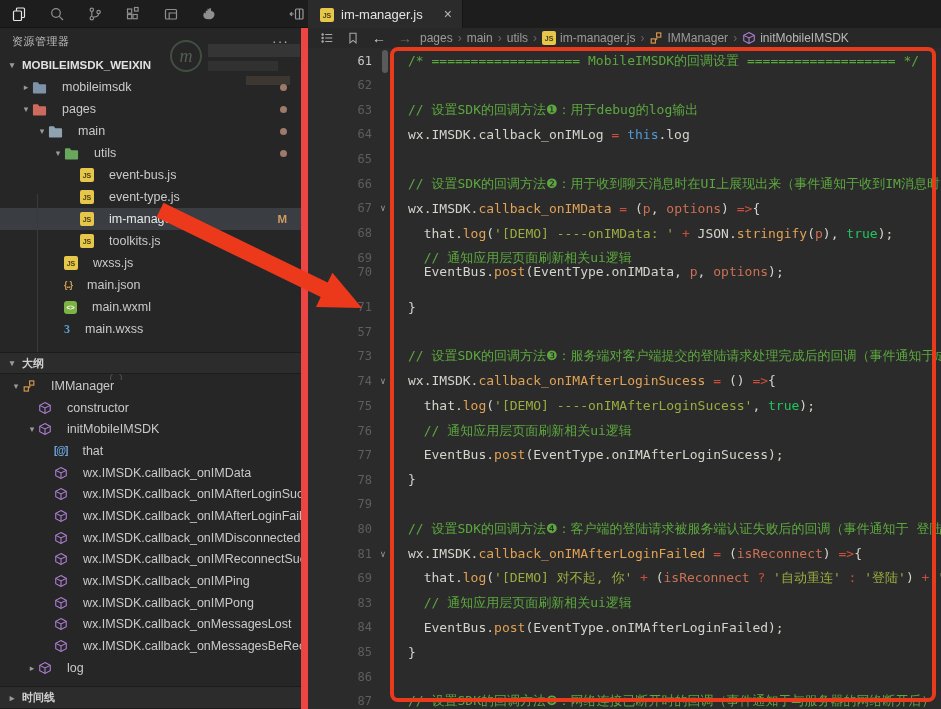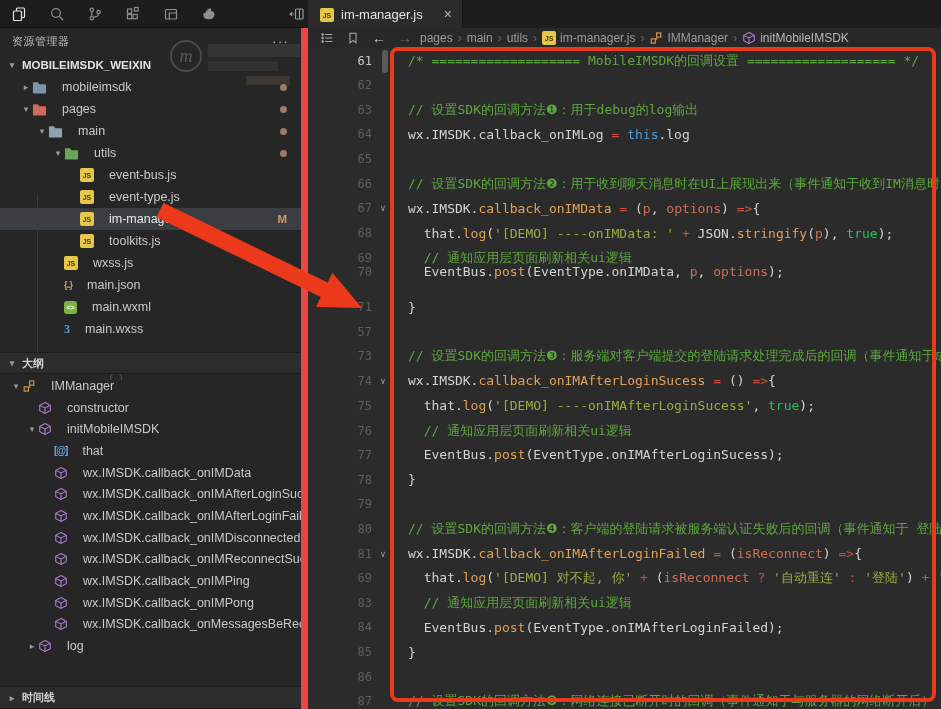--- a/index.html
+++ b/index.html
@@ -399,20 +399,31 @@
         </div>
         <div class="trow" style="height: 21.7px;">
           <span class="spacer" style="width:42px"></span>
           <span class="spacer" style="width:12px"></span>
           <span style="display:inline-flex">
             <svg class="ic" width="14" height="14" viewBox="0 0 16 16" fill="none" stroke="#b180d7" stroke-width="1.2">
               <path d="M8 1.8 14 5v6L8 14.2 2 11V5z"></path>
               <path d="M2 5l6 3 6-3M8 8v6.2"></path>
             </svg>
           </span>
+          <span class="lbl">wx.IMSDK.callback_onMessagesLost</span>
+        </div>
+        <div class="trow" style="height: 21.7px;">
+          <span class="spacer" style="width:42px"></span>
+          <span class="spacer" style="width:12px"></span>
+          <span style="display:inline-flex">
+            <svg class="ic" width="14" height="14" viewBox="0 0 16 16" fill="none" stroke="#b180d7" stroke-width="1.2">
+              <path d="M8 1.8 14 5v6L8 14.2 2 11V5z"></path>
+              <path d="M2 5l6 3 6-3M8 8v6.2"></path>
+            </svg>
+          </span>
           <span class="lbl">wx.IMSDK.callback_onMessagesBeReceived</span>
         </div>
         <div class="trow" style="height: 21.7px;">
           <span class="spacer" style="width:26px"></span>
           <span class="chev">▸</span>
           <span style="display:inline-flex">
             <svg class="ic" width="14" height="14" viewBox="0 0 16 16" fill="none" stroke="#b180d7" stroke-width="1.2">
               <path d="M8 1.8 14 5v6L8 14.2 2 11V5z"></path>
               <path d="M2 5l6 3 6-3M8 8v6.2"></path>
             </svg>

